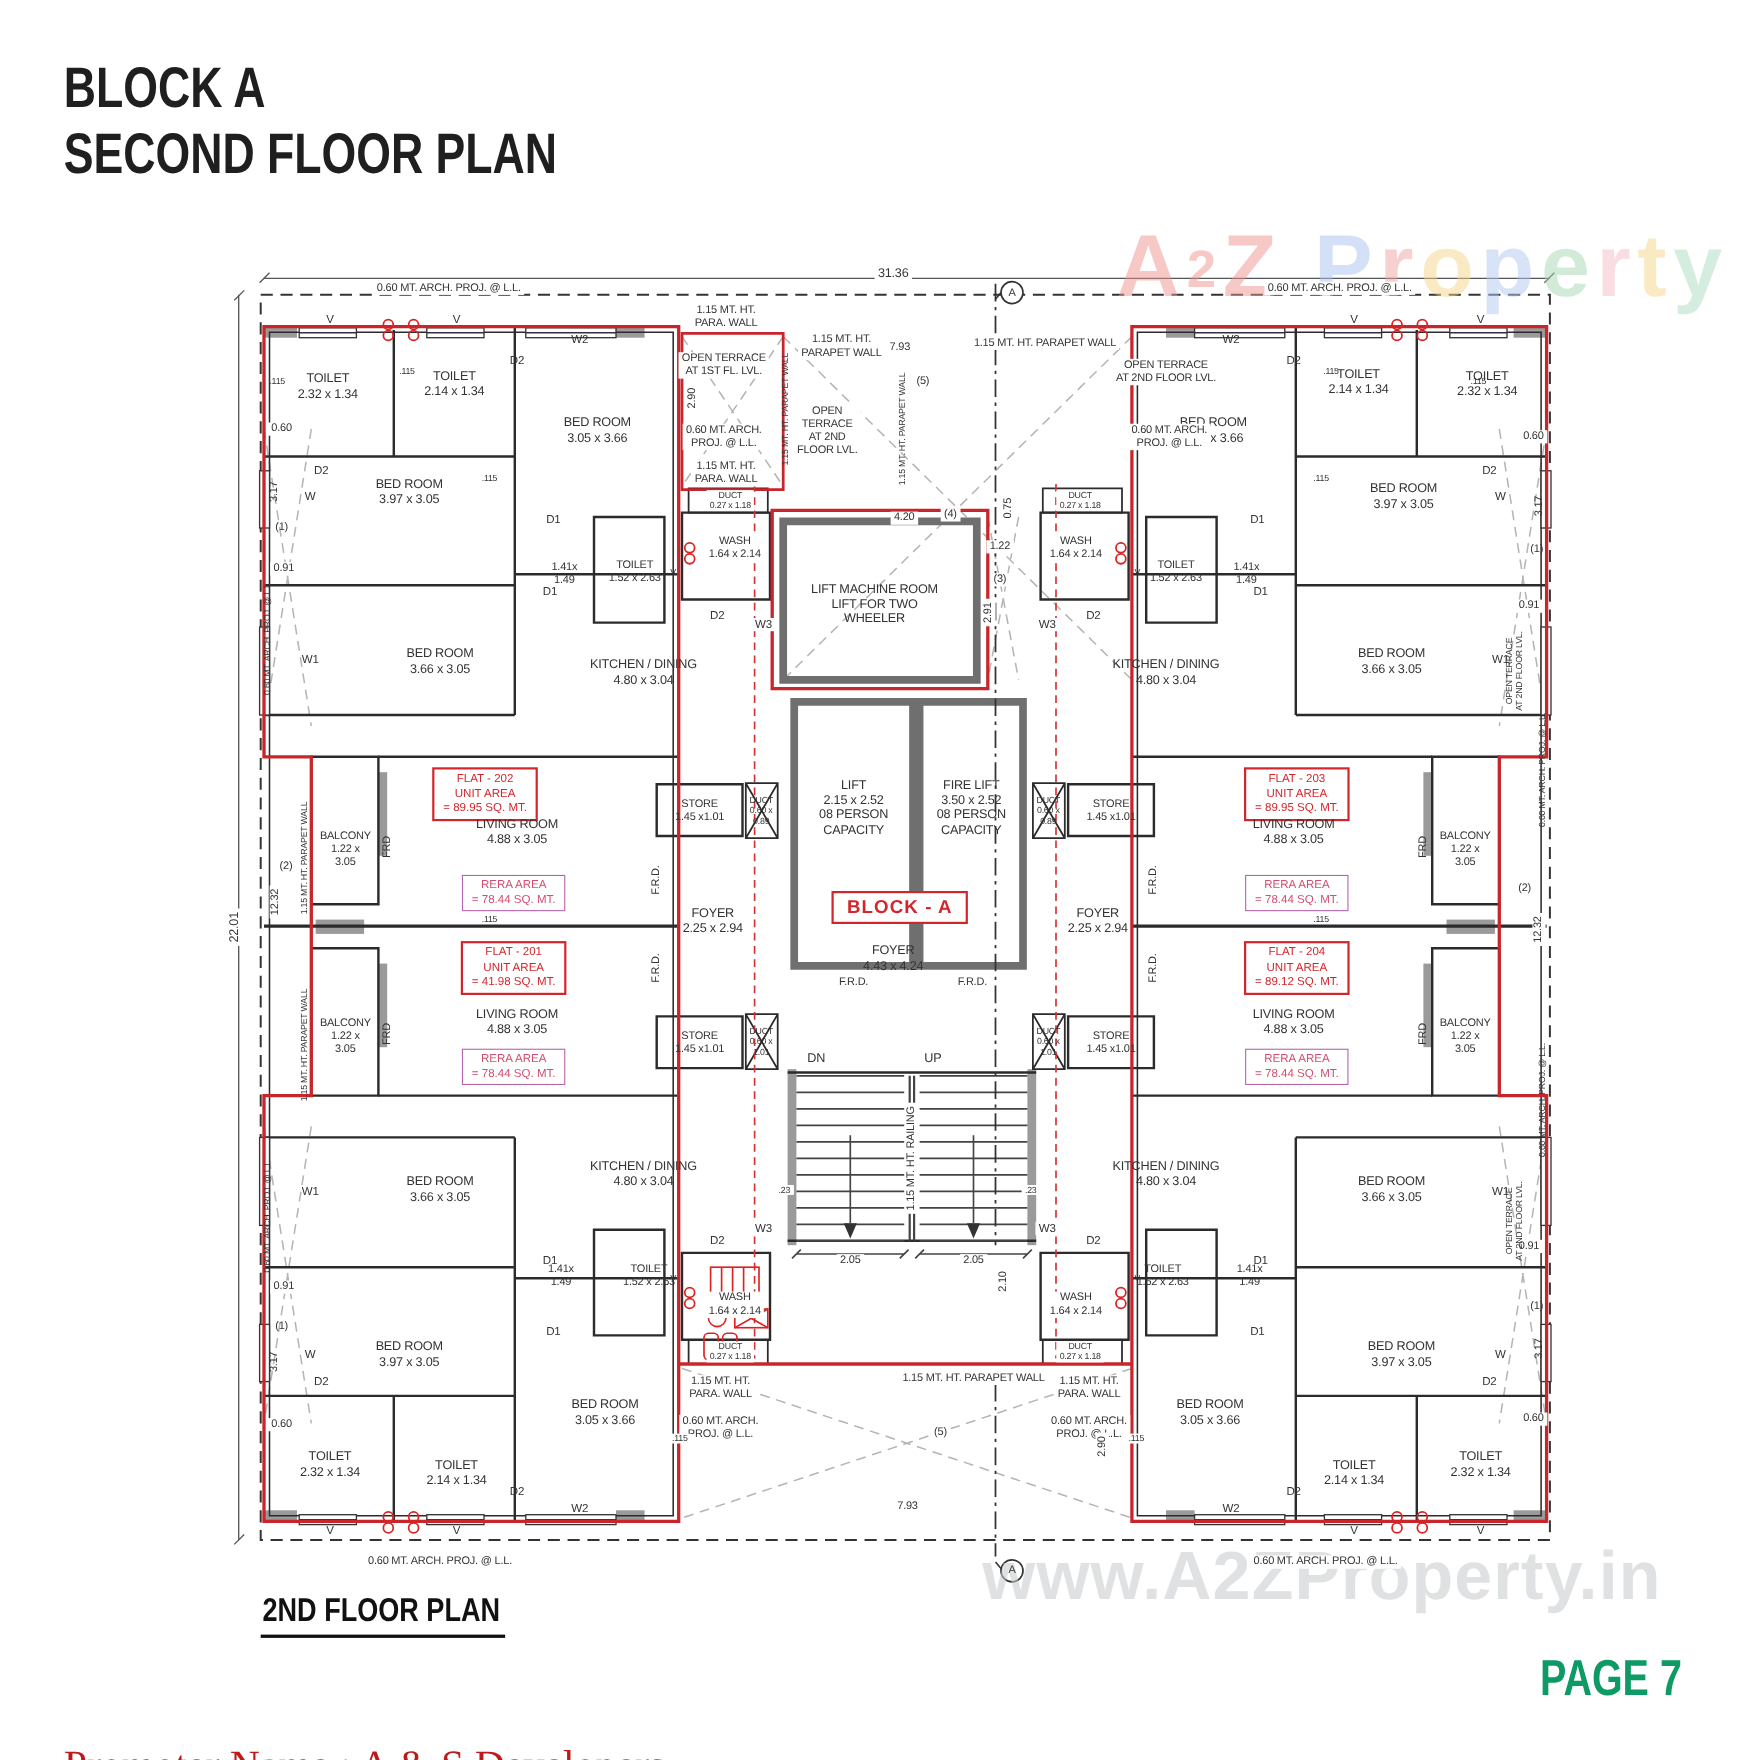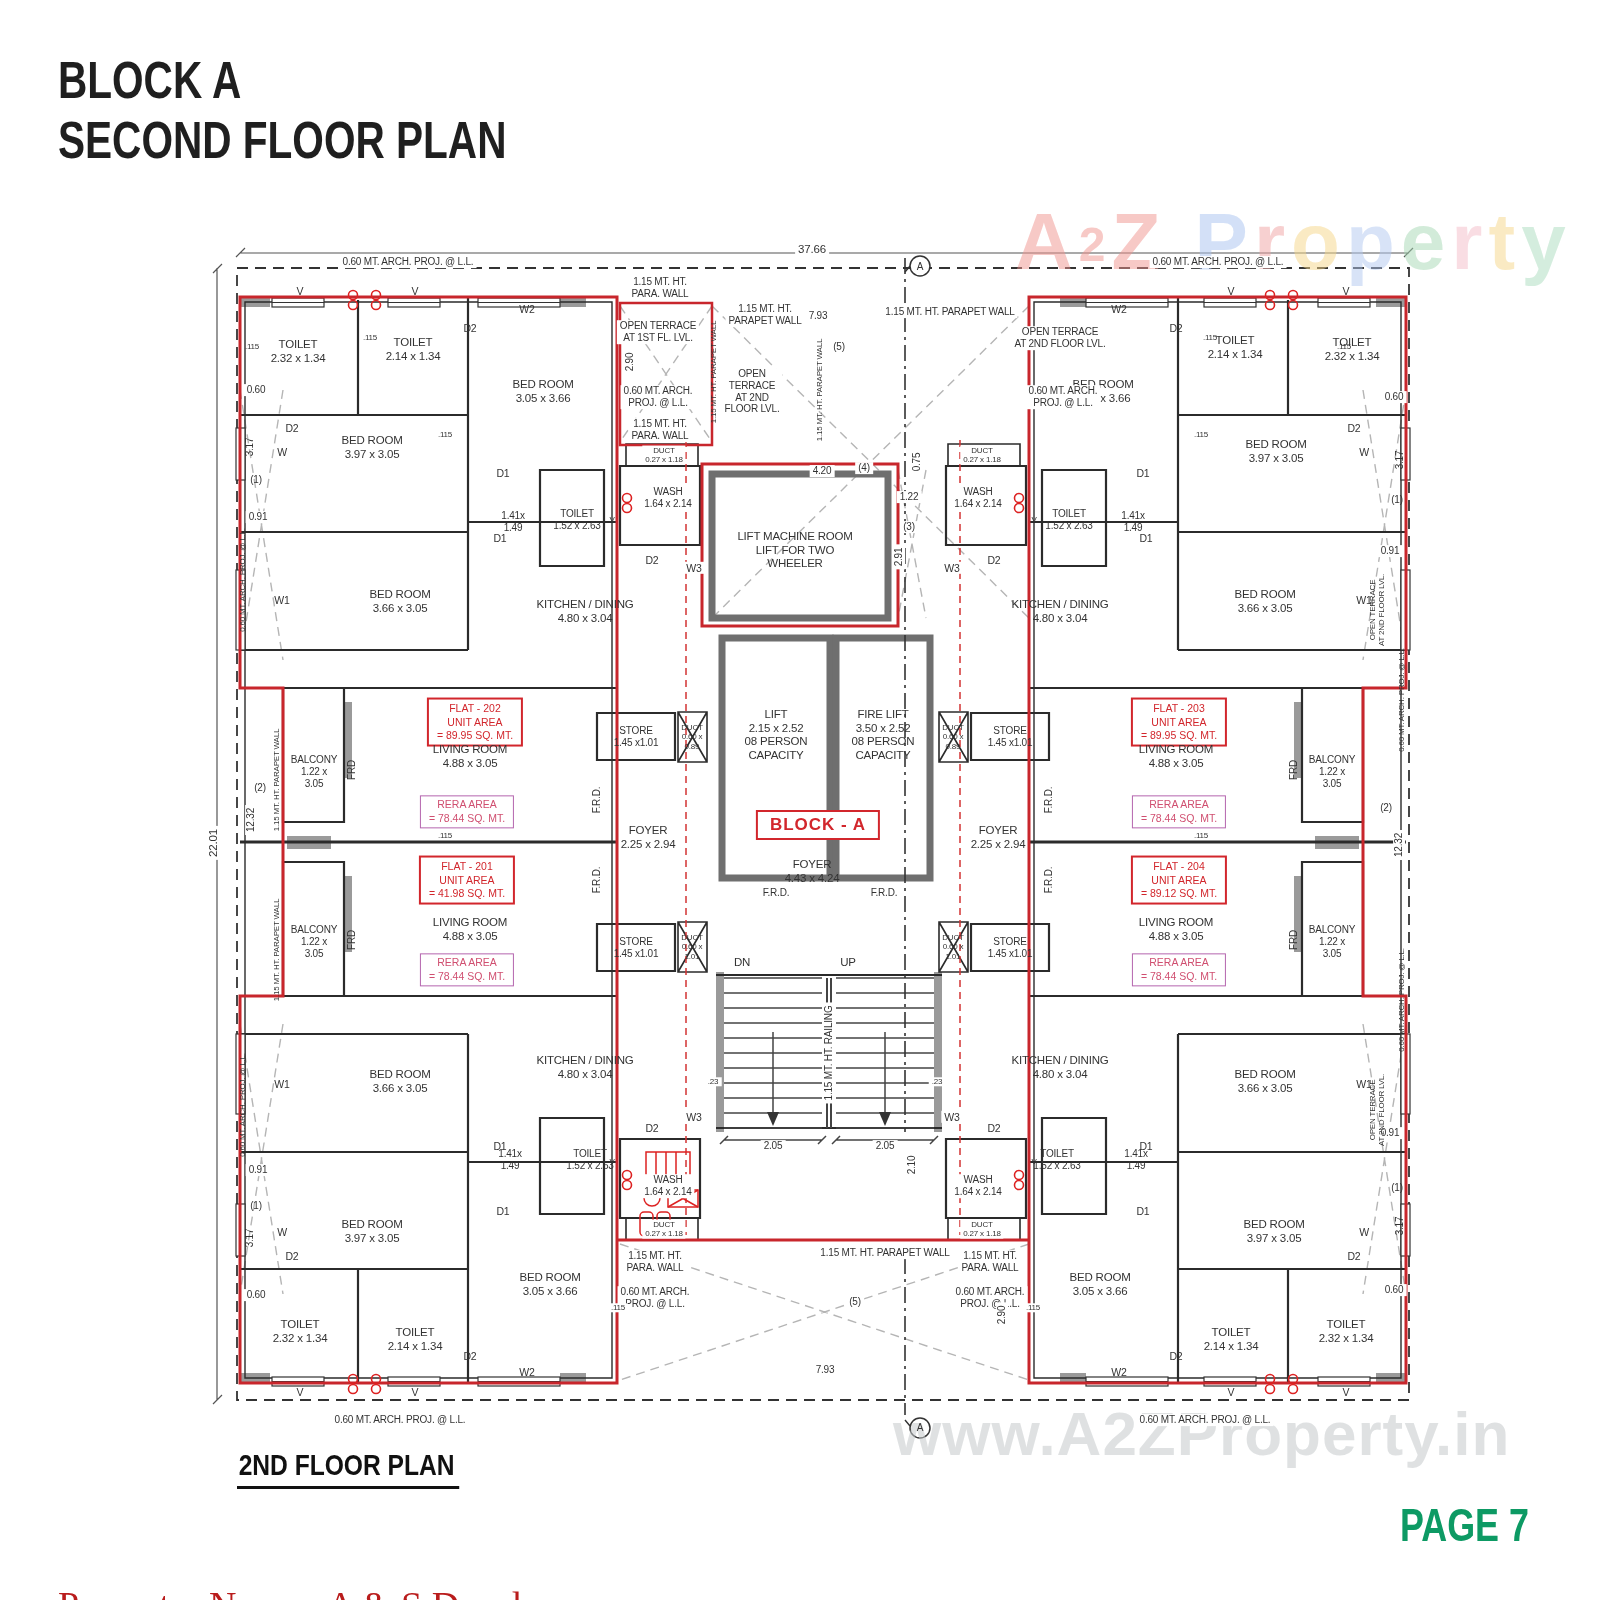--- a/index.html
+++ b/index.html
@@ -194,21 +194,21 @@
     </g>
   </svg>
 
   <div class="title"><span>BLOCK A</span><br><span>SECOND FLOOR PLAN</span></div>
   <div id="wm-top"><span style="color: rgb(241, 148, 143);">A</span><span class="wm-sm" style="color: rgb(241, 148, 143);">2</span><span style="color: rgb(241, 148, 143);">Z</span><span style="color: rgb(255, 255, 255);"> </span><span style="color: rgb(169, 195, 240);">P</span><span style="color: rgb(241, 163, 163);">r</span><span style="color: rgb(246, 215, 137);">o</span><span style="color: rgb(179, 201, 241);">p</span><span style="color: rgb(166, 216, 180);">e</span><span style="color: rgb(244, 188, 201);">r</span><span style="color: rgb(246, 215, 137);">t</span><span style="color: rgb(171, 220, 190);">y</span></div>
   <div id="wm-bottom">www.A2ZProperty.in</div>
   <div class="caption">2ND FLOOR PLAN</div>
   <div class="promoter">Promoter Name : A &amp; S Developers</div>
   <div class="page">PAGE 7</div>
 
-  <div class="fbox" style="left:475px;top:722px">FLAT - 202
+  <div class="fbox" style="left:441px;top:722px">FLAT - 202
 UNIT AREA
 = 89.95 SQ. MT.</div>
   <div class="rbox" style="left:467px;top:812px">RERA AREA
 = 78.44 SQ. MT.</div>
   <div class="fbox" style="left:467px;top:880px">FLAT - 201
 UNIT AREA
 = 41.98 SQ. MT.</div>
   <div class="rbox" style="left:467px;top:970px">RERA AREA
 = 78.44 SQ. MT.</div>
   <div class="fbox" style="left:1179px;top:722px">FLAT - 203
@@ -411,21 +411,21 @@
   <span class="lbl sm bg" style="left:885px;top:1253px">1.15 MT. HT. PARAPET WALL</span>
   <span class="lbl sm bg" style="left:655px;top:1262px">1.15 MT. HT.
 PARA. WALL</span>
   <span class="lbl sm bg" style="left:990px;top:1262px">1.15 MT. HT.
 PARA. WALL</span>
   <span class="lbl sm bg" style="left:655px;top:1298px">0.60 MT. ARCH.
 PROJ. @ L.L.</span>
   <span class="lbl sm bg" style="left:990px;top:1298px">0.60 MT. ARCH.
 PROJ. @ L.L.</span>
 
-  <span class="lbl bg" style="left:812px;top:250px">37.66</span>
+  <span class="lbl bg" style="left:812px;top:250px">31.36</span>
   <span class="lbl rot bg" style="left:214px;top:843px">22.01</span>
   <span class="lbl rot sm bg" style="left:251px;top:820px">12.32</span>
   <span class="lbl sm bg" style="left:260px;top:788px">(2)</span>
   <span class="lbl sm bg" style="left:256px;top:390px">0.60</span>
   <span class="lbl rot sm" style="left:250px;top:447px">3.17</span>
   <span class="lbl sm" style="left:256px;top:480px">(1)</span>
   <span class="lbl sm bg" style="left:258px;top:517px">0.91</span>
   <span class="lbl sm bg" style="left:256px;top:1295px">0.60</span>
   <span class="lbl rot sm" style="left:250px;top:1238px">3.17</span>
   <span class="lbl sm" style="left:256px;top:1206px">(1)</span>

